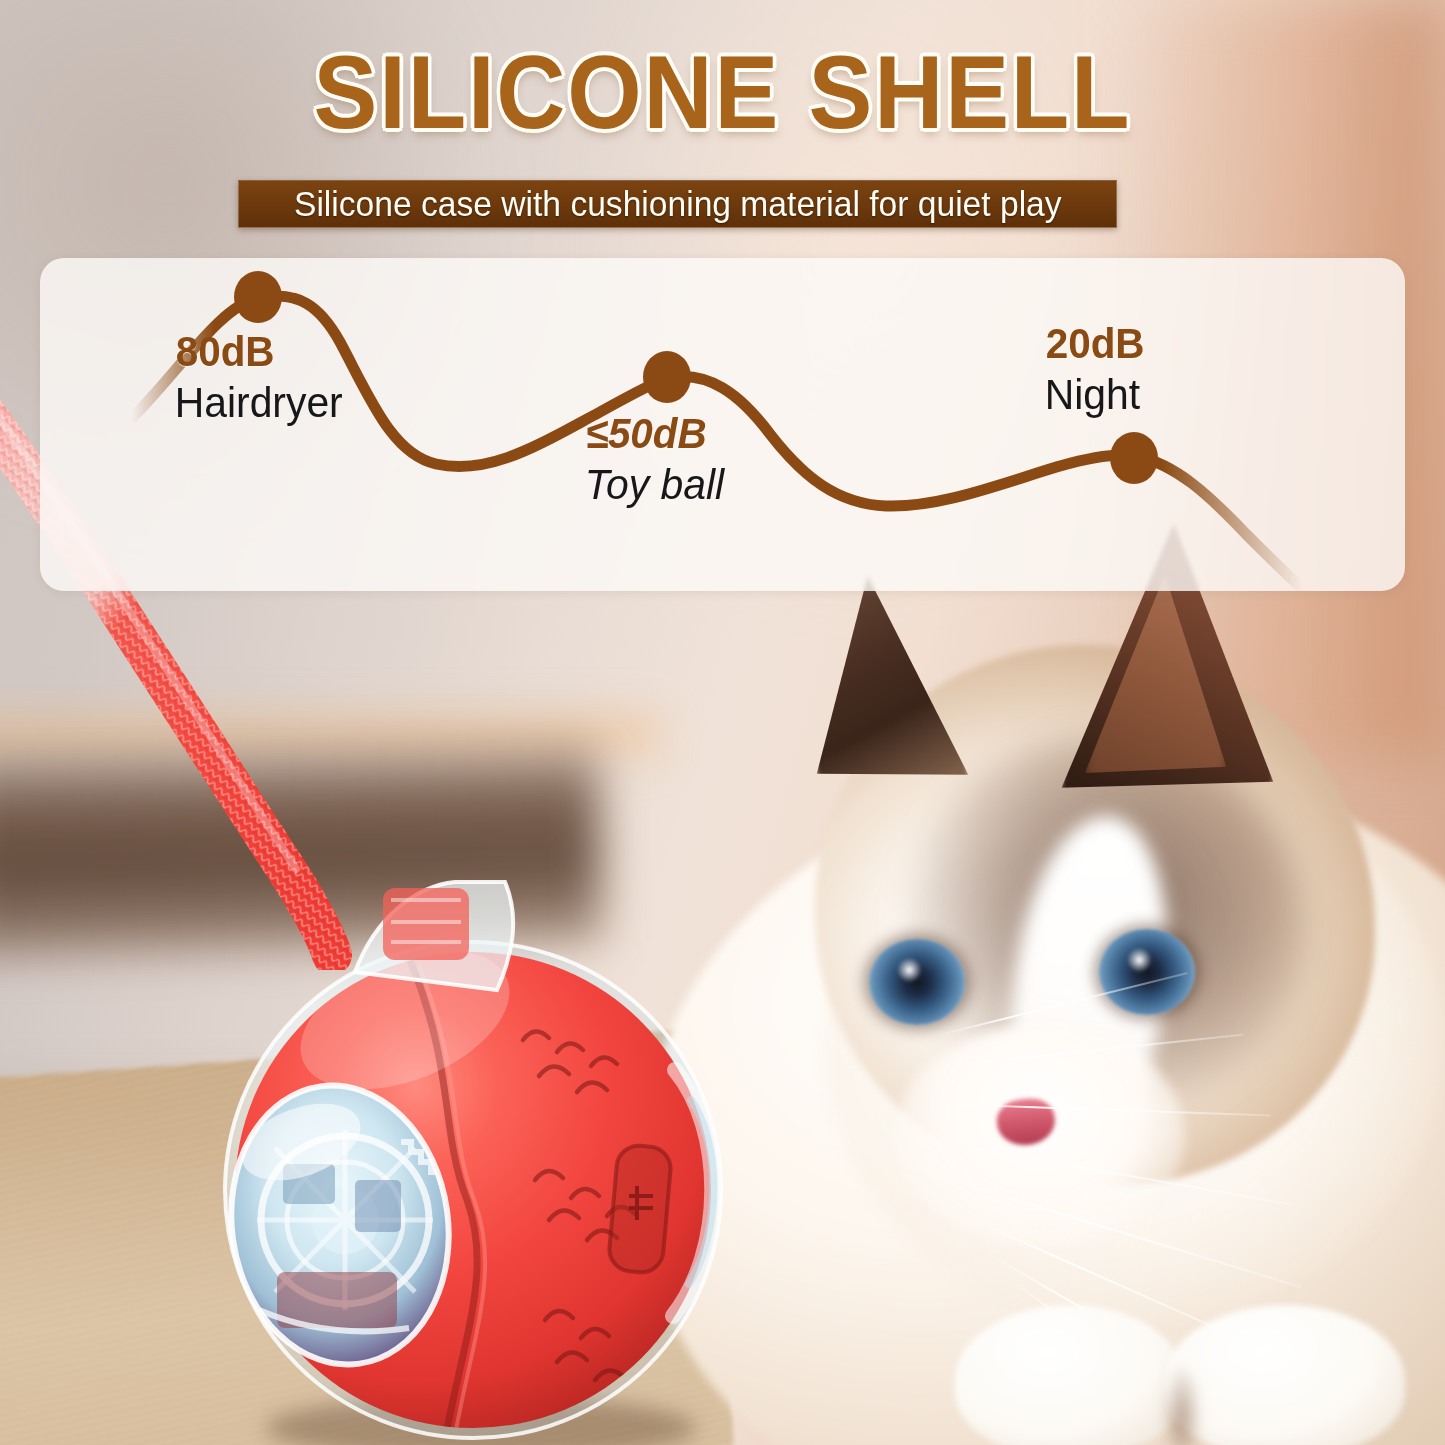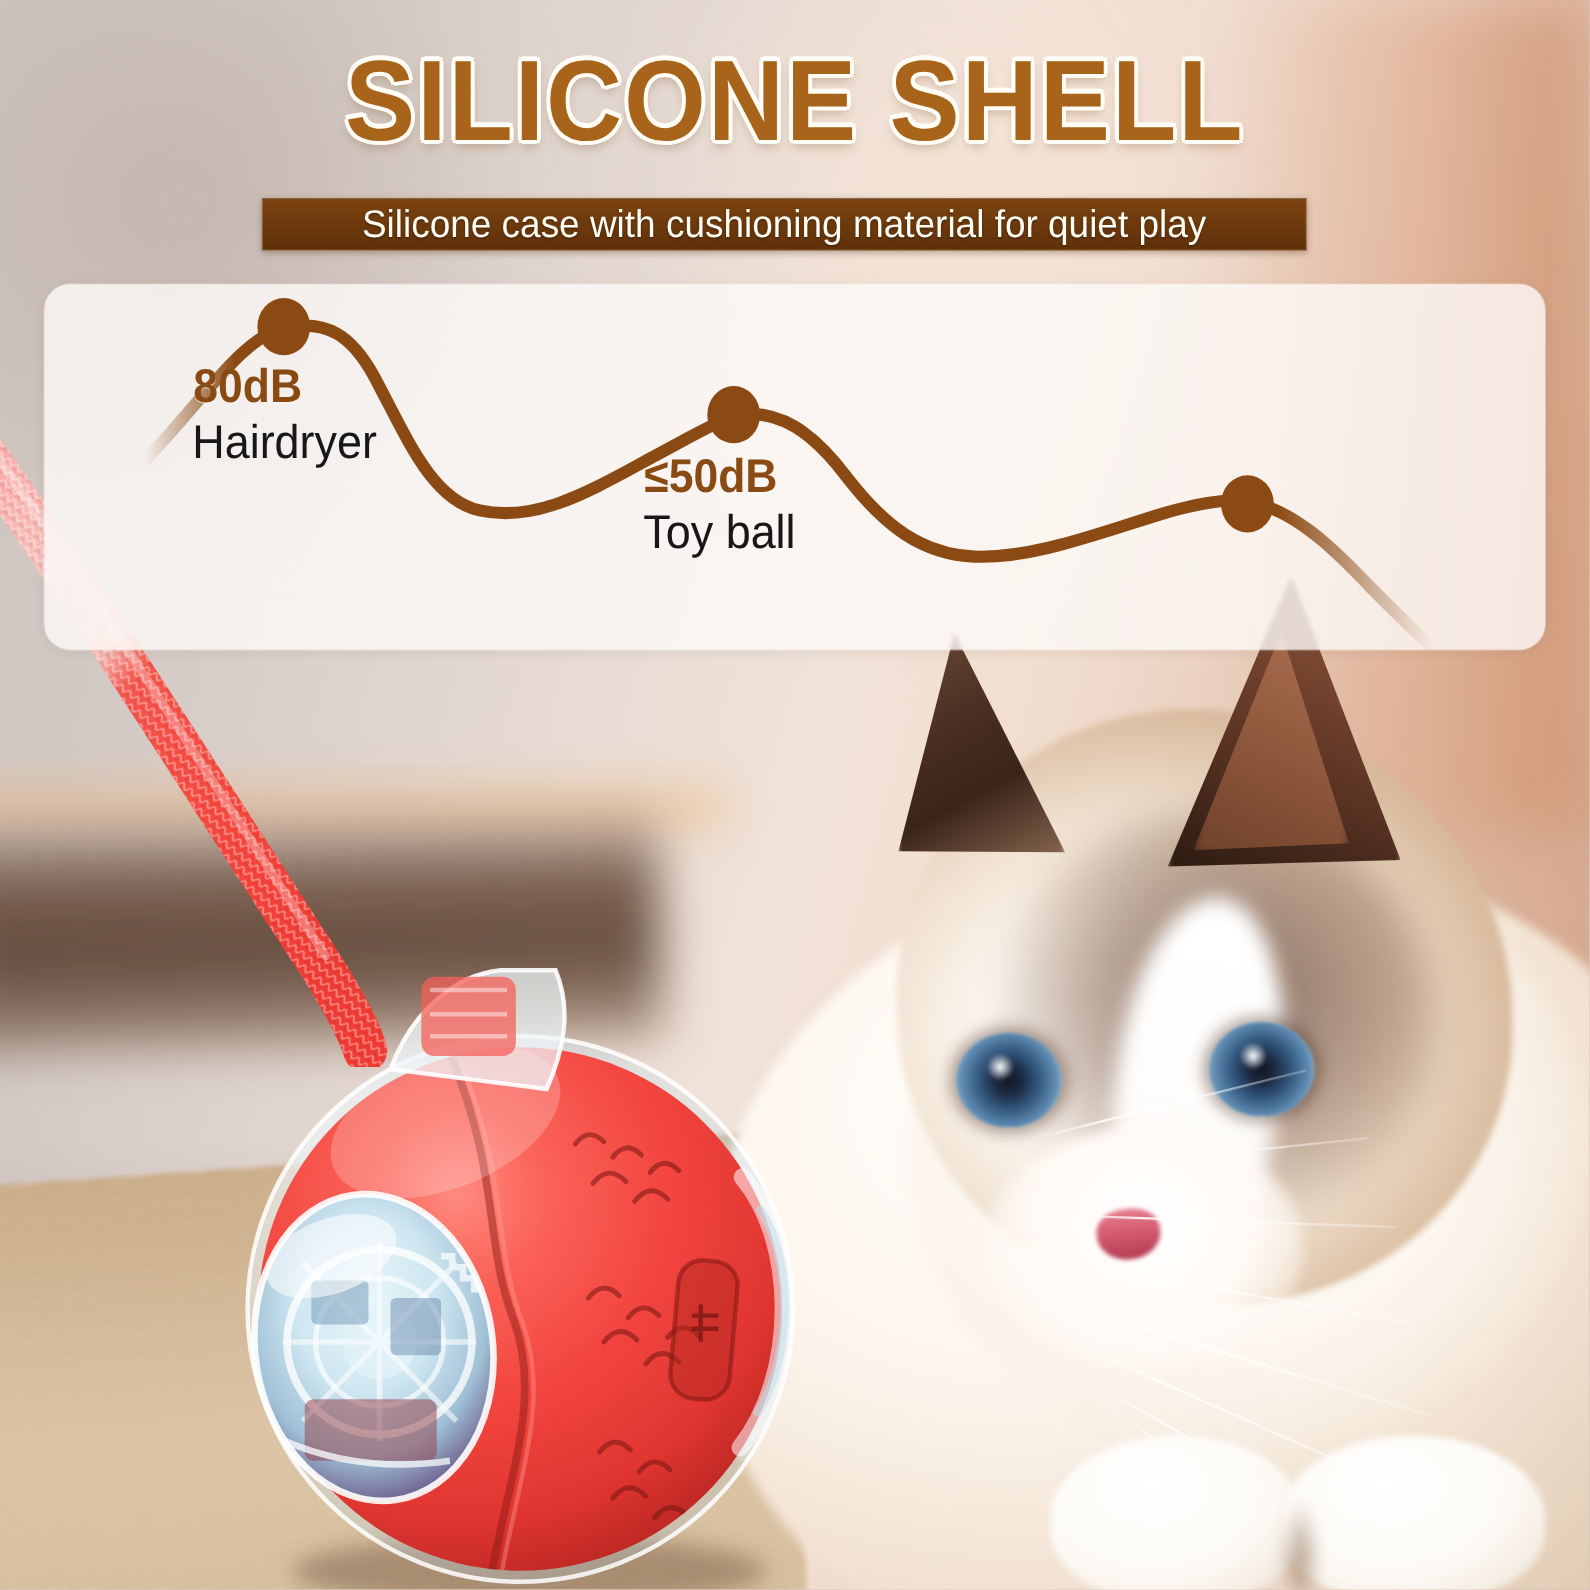--- a/index.html
+++ b/index.html
@@ -200,21 +200,21 @@
     transform:scaleX(.92);
     -webkit-text-stroke:0px;
     text-shadow:
       -3px -3px 0 #fffdf6,  3px -3px 0 #fffdf6,
       -3px  3px 0 #fffdf6,  3px  3px 0 #fffdf6,
       -4px  0   0 #fffdf6,  4px  0   0 #fffdf6,
        0   -4px 0 #fffdf6,  0    4px 0 #fffdf6,
        0 6px 10px rgba(120,78,30,.35);
   }
   .subtitle-bar {
-    position:absolute; left:238px; top:180px; width:950px; height:48px;
+    position:absolute; left:238px; top:180px; width:879px; height:48px;
     background:linear-gradient(180deg,#7b4310 0%, #6e3a0d 48%, #5e3009 100%);
     border:1px solid rgba(255,255,255,.25);
     box-shadow:0 2px 6px rgba(70,40,12,.35);
     display:flex; align-items:center; justify-content:center;
   }
   .subtitle {
     font-family:"Liberation Sans Narrow","Liberation Sans", sans-serif;
     font-size:35px; font-weight:400; color:#fffdf4;
     white-space:nowrap; transform:scaleX(.96);
     text-shadow:0 1px 2px rgba(0,0,0,.45);
@@ -238,21 +238,21 @@
     letter-spacing:0px; transform:scaleX(.94);
     text-shadow:0 1px 0 rgba(255,255,255,.7);
   }
   .lbl .nm {
     display:block; margin-top:8px;
     font-family:"Liberation Sans Narrow","Liberation Sans", sans-serif;
     font-weight:400; font-size:43px; color:#17171a; line-height:1;
     transform:scaleX(.95);
   }
   #lbl-hairdryer { left:170px; top:330px; width:190px; }
-  #lbl-toyball  { left:580px; top:412px; width:190px; }
+  #lbl-toyball  { left:580px; top:412px; width:190px;font-style:italic; }
   #lbl-night    { left:1040px; top:322px; width:190px; }
 </style>
 </head>
 <body>
 
 <div id="stage">
 
   <div class="photo">
     <div class="bg-wall"></div>
     <div class="bg-furn-a"></div>
@@ -443,14 +443,18 @@
   <div class="lbl" id="lbl-hairdryer">
     <span class="db">80dB</span>
     <span class="nm">Hairdryer</span>
   </div>
 
   <div class="lbl" id="lbl-toyball">
     <span class="db">≤50dB</span>
     <span class="nm">Toy ball</span>
   </div>
 
+  <div class="lbl" id="lbl-night">
+    <span class="db">20dB</span>
+    <span class="nm">Night</span>
+  </div>
 
 </div>
 
 </body></html>

